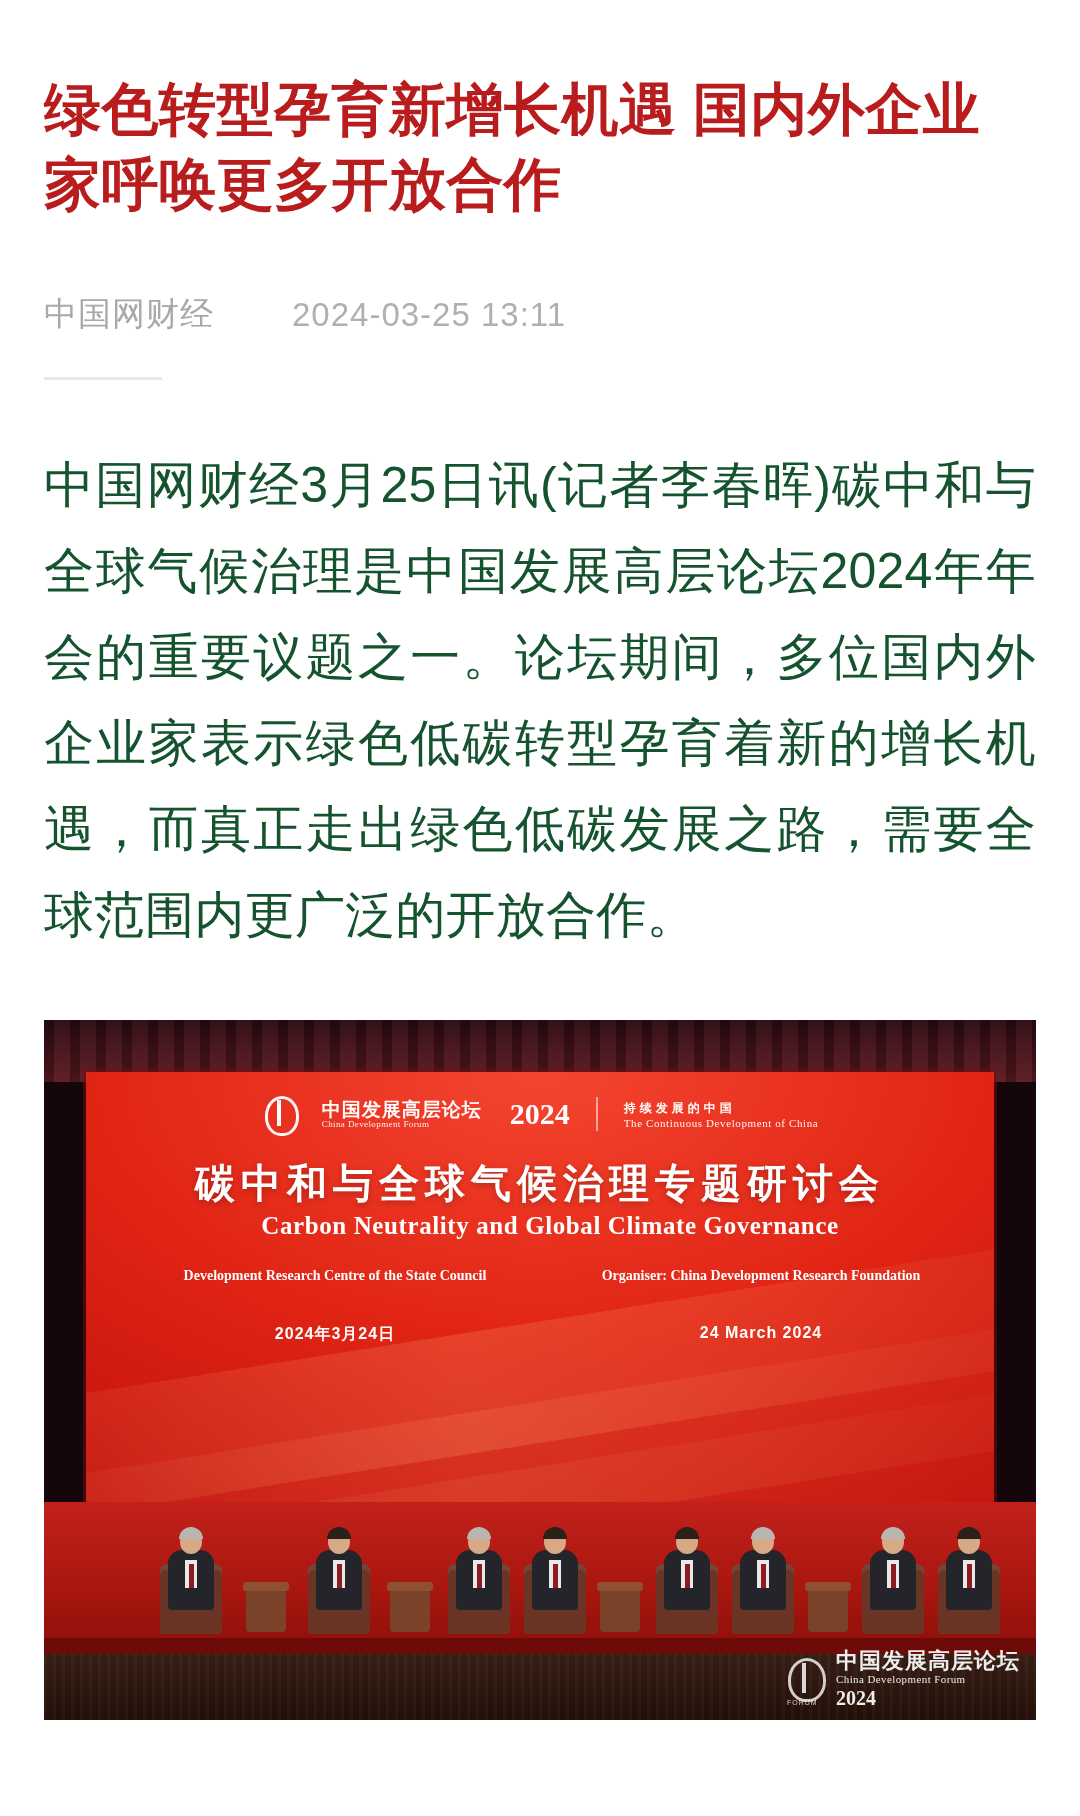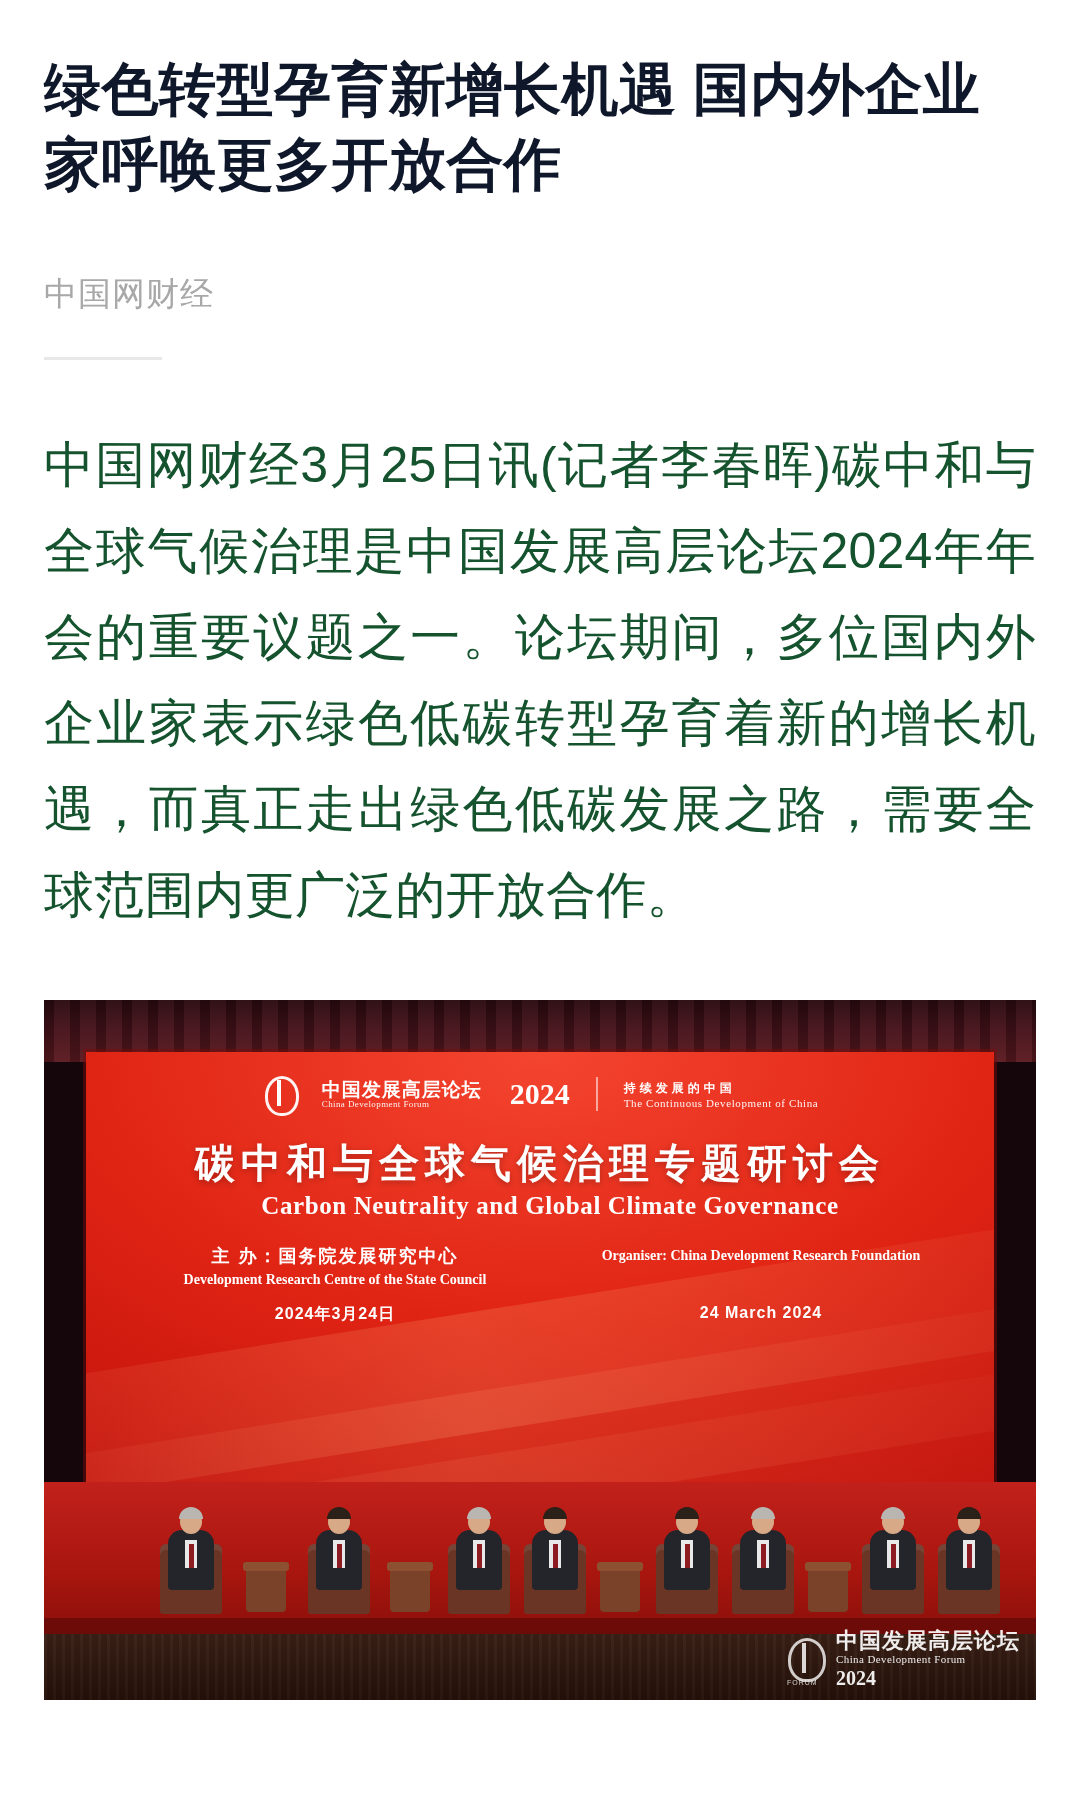--- a/index.html
+++ b/index.html
@@ -16,23 +16,23 @@
   }
   .page {
     width: 1080px;
     box-sizing: border-box;
     padding: 52px 44px 40px 44px;
   }
   .article-title {
     font-size: 57px;
     line-height: 1.32;
     font-weight: 700;
-    color: #0f172a;
+    color: #b91c1c;
     letter-spacing: 0.5px;
-    margin: 0 0 0 0;
+    margin: 20px 0 0 0;
     max-width: 960px;
   }
   .meta-row {
     display: flex;
     align-items: center;
     margin-top: 70px;
     color: #a7a7a7;
     font-size: 33px;
     font-weight: 400;
     text-align: center;
@@ -358,20 +358,21 @@
 </style>
 </head>
 <body>
 
 <div class="page">
 
   <h1 class="article-title">绿色转型孕育新增长机遇 国内外企业家呼唤更多开放合作</h1>
 
   <div class="meta-row">
     <span class="meta-source">中国网财经</span>
+    <span class="meta-time">2024-03-25 13:11</span>
   </div>
 
   <div class="divider"></div>
 
   <p class="article-body">中国网财经3月25日讯(记者李春晖)碳中和与全球气候治理是中国发展高层论坛2024年年会的重要议题之一。论坛期间，多位国内外企业家表示绿色低碳转型孕育着新的增长机遇，而真正走出绿色低碳发展之路，需要全球范围内更广泛的开放合作。</p>
 
   <figure class="figure" style="margin-left:0;">
     <div class="photo">
 
       <div class="curtain"></div>
@@ -395,21 +396,20 @@
           <div class="wm-col">
             <span class="slogan-cn">持续发展的中国</span>
             <span class="slogan-en">The Continuous Development of China</span>
           </div>
         </div>
 
         <div class="screen-title-cn">碳中和与全球气候治理专题研讨会</div>
         <div class="screen-title-en">Carbon Neutrality and Global Climate Governance</div>
 
         <div class="org-left">
-          <div class="org-cn">主 办：国务院发展研究中心</div>
           <div class="org-en">Development Research Centre of the State Council</div>
         </div>
         <div class="org-right">
           <div class="org-en">Organiser: China Development Research Foundation</div>
         </div>
 
         <div class="date-left">2024年3月24日</div>
         <div class="date-right">24 March 2024</div>
       </div>
 

